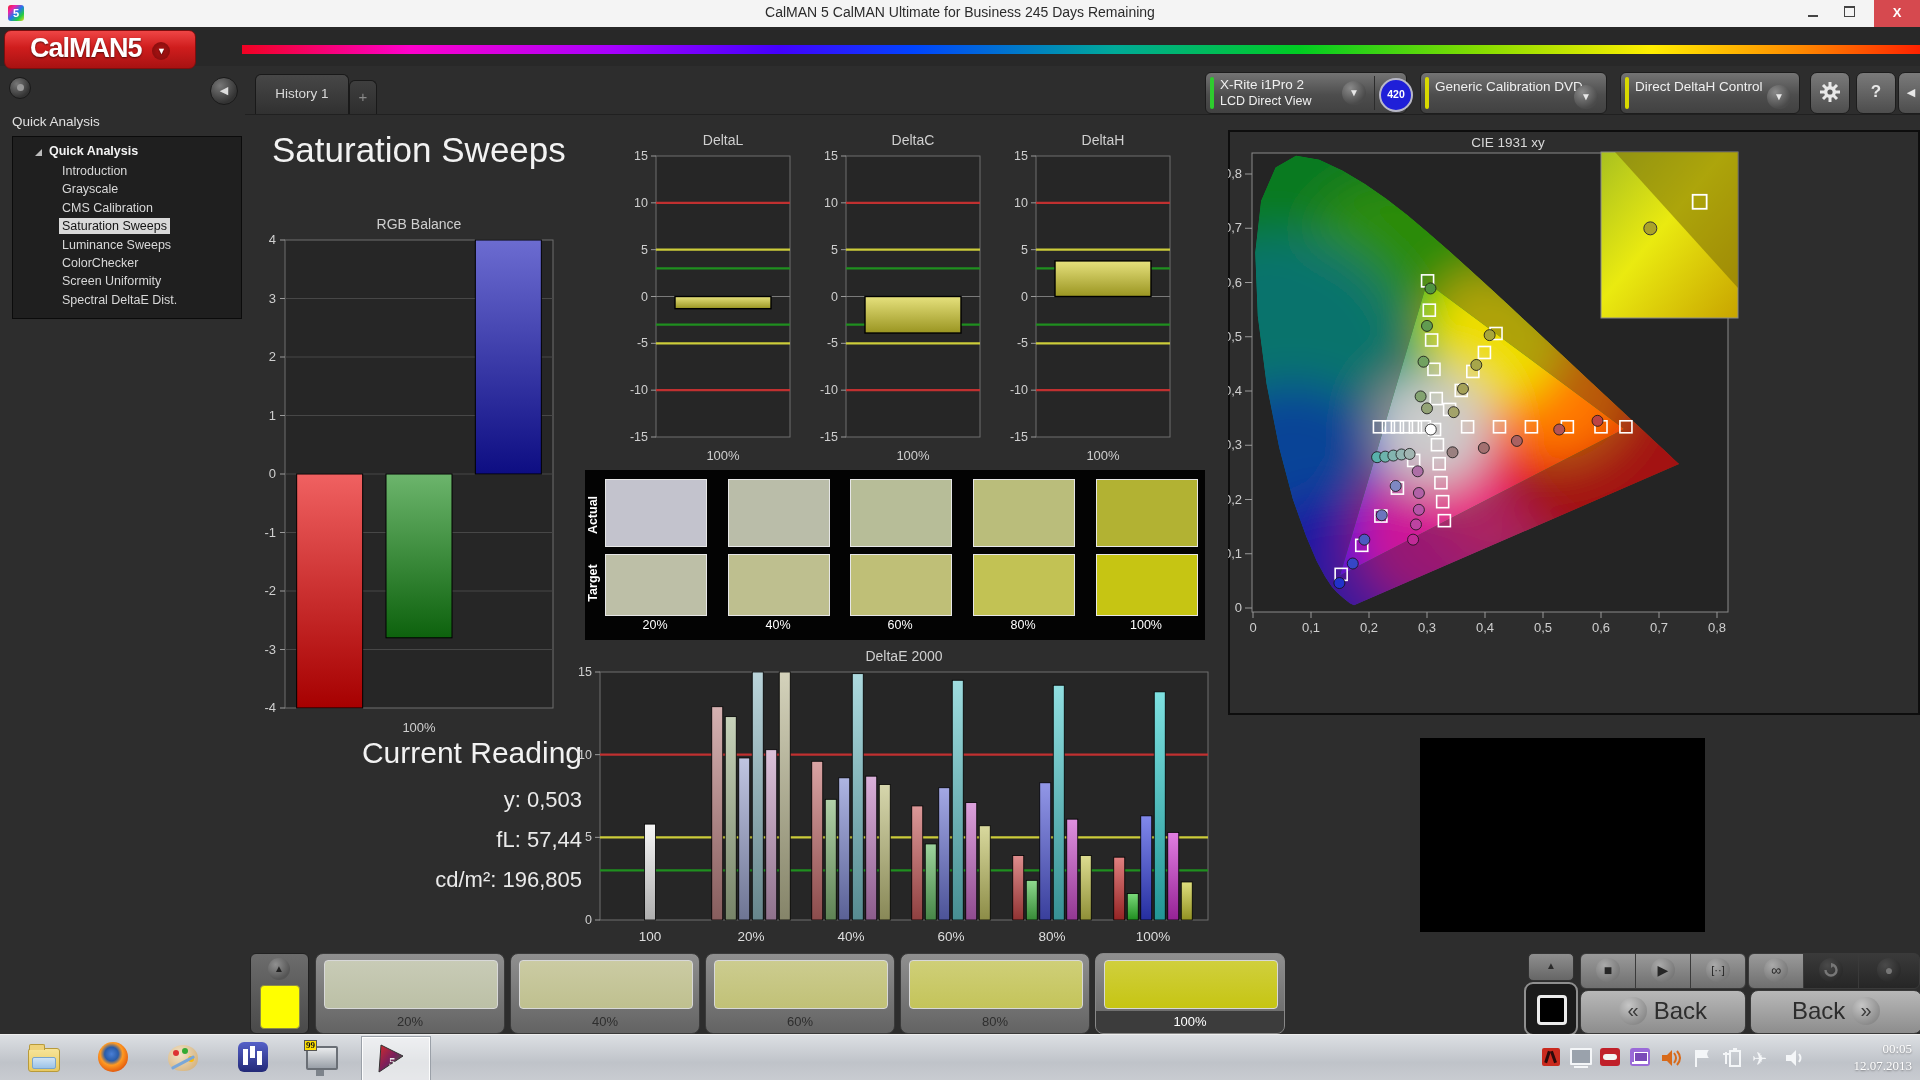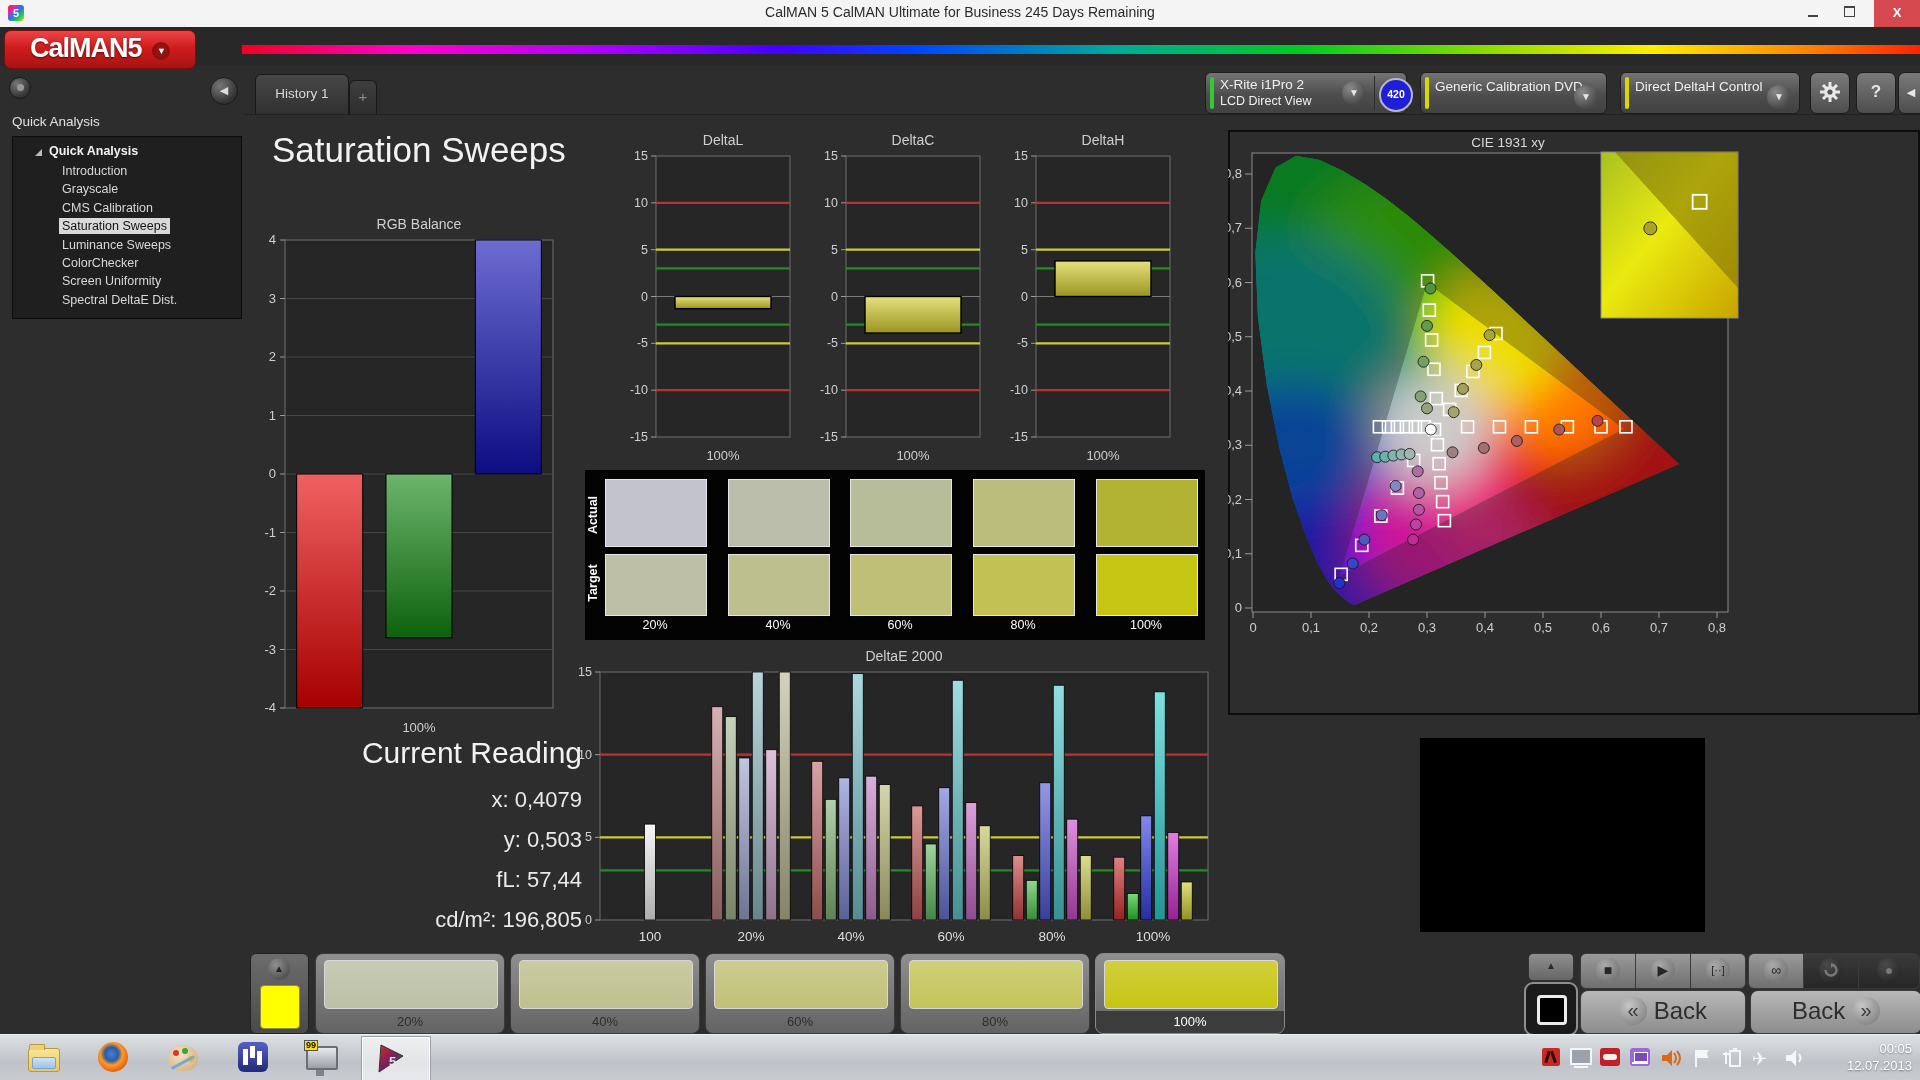--- a/index.html
+++ b/index.html
@@ -110,21 +110,21 @@
   .tcell.dark{background:linear-gradient(#3a3a3a,#262626);color:#666;}
   .tcell.dark .knob{background:radial-gradient(circle at 35% 30%,#4a4a4a,#2a2a2a 75%);color:#777;}
   .navbtn{position:absolute;top:990px;height:42px;border-radius:8px;
     background:linear-gradient(#b8b8b8,#8d8d8d);border:1px solid #3a3a3a;color:#2d2d2d;
     font-size:24px;text-align:center;line-height:40px;}
   .chev{display:inline-block;width:28px;height:28px;border-radius:50%;
     background:radial-gradient(circle at 35% 30%,#c6c6c6,#8a8a8a 75%);
     font-size:20px;line-height:26px;vertical-align:2px;color:#3a3a3a;}
   
   #taskbar{left:0;top:1034px;width:1920px;height:46px;
-    background:linear-gradient(#dcdfe3,#bfc3c9 60%,#c9ccd1);border-top:1px solid #eee;}
+    background:linear-gradient(#dcdfe3,#bfc3c9 60%,#c9ccd1);border-top:1px solid #eee;font-family:Liberation Serif, serif;}
   .tb-ico{position:absolute;top:7px;width:32px;height:32px;}
   #tb-calman{position:absolute;left:362px;top:2px;width:66px;height:42px;background:rgba(255,255,255,.55);
     border:1px solid #fdfdfd;outline:1px solid #9aa0a8;}
   .tray{position:absolute;top:13px;width:20px;height:20px;}
   #clock{position:absolute;right:8px;top:5px;text-align:right;color:#fff;font-size:13px;line-height:17px;
     text-shadow:0 1px 2px rgba(0,0,0,.4);}
   
   .folder{width:30px;height:22px;margin-top:6px;background:linear-gradient(#f7e498,#e8c960);border:1px solid #b89a3a;border-radius:3px;position:relative;}
   .folder:before{content:"";position:absolute;left:0;top:-5px;width:14px;height:5px;background:#eed27a;border:1px solid #b89a3a;border-bottom:none;border-radius:2px 2px 0 0;}
   .folder:after{content:"";position:absolute;left:3px;top:8px;right:3px;bottom:2px;background:linear-gradient(#cfe3f5,#9cc3e8);border:1px solid #7aa5cc;border-radius:2px;}
@@ -203,21 +203,20 @@
         <circle cx="11" cy="11" r="2.6" fill="#555"></circle>
     </svg>
   </div>
   <div class="abs sqbtn" style="left:1856px;">?</div>
   <div class="abs" id="edge-collapse">◀</div>
 
   <div class="abs" id="main-title">Saturation Sweeps</div>
   <div class="abs" id="current">
     <div id="cr-head">Current Reading</div>
     <div id="cr-lines">
-        <div class="cr-line">x: 0,4079</div>
         <div class="cr-line">y: 0,503</div>
         <div class="cr-line">fL: 57,44</div>
         <div class="cr-line">cd/m²: 196,805</div>
       </div>
   </div>
 
   <svg class="chartsvg" id="svg-rgb" style="left:240px;top:212px;" width="320" height="530">
       <text x="179" y="17" fill="#cfcfcf" font-size="14" text-anchor="middle">RGB Balance</text>
       <rect x="45" y="28" width="268" height="468" fill="#262626" stroke="#6e6e6e"></rect>
       <line x1="40" y1="496" x2="45" y2="496" stroke="#9a9a9a"></line>

